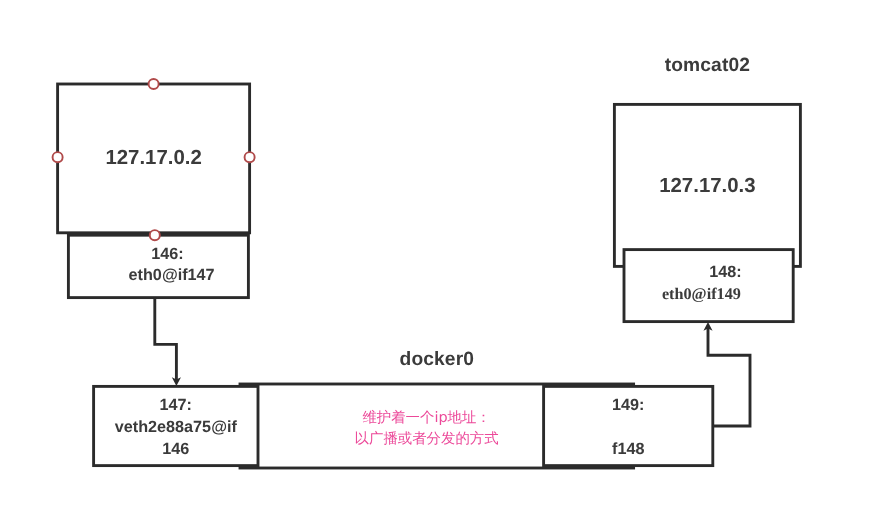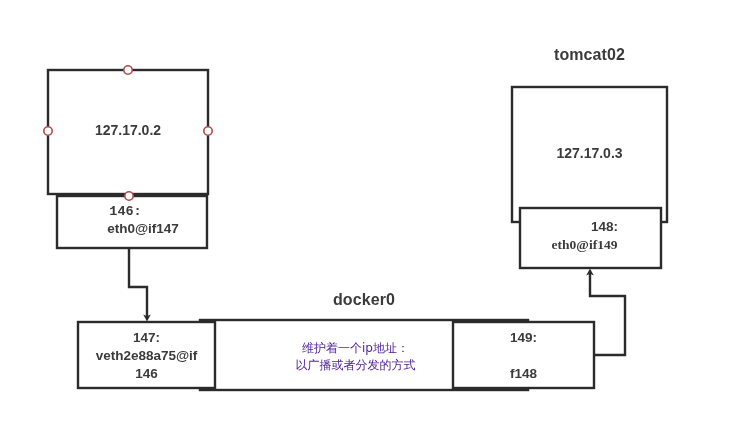--- a/index.html
+++ b/index.html
@@ -36,34 +36,34 @@
     line-height: 1.22;
     white-space: pre;
     color: #3b3b3b;
   }
   .title-lbl {
     font-size: 16px;
     font-weight: bold;
     letter-spacing: 0.1px;
   }
   .ip-lbl {
-    font-size: 14px;
+    font-size: 17px;
     font-weight: bold;
   }
   .iface-lbl {
     font-size: 13.5px;
     font-weight: bold;
     line-height: 1.3;
   }
   .cn-lbl {
     font-size: 12px;
     font-weight: normal;
     line-height: 1.35;
     font-family: "DejaVu Sans", "Liberation Sans", sans-serif;
-    color: #4c1d95;
+    color: #ec4899;
   }
 </style>
 </head>
 <body>
 
 <div id="diagram-root">
 
   <svg class="layer" viewBox="0 0 734 427">
     <defs>
       <marker id="arrowhead" markerWidth="9" markerHeight="9" refX="4.2" refY="4.4" orient="auto" markerUnits="userSpaceOnUse">
@@ -90,21 +90,21 @@
     <path d="M594,355 L625,355 L625,296 L590,296 L590,272" fill="none" stroke="#2b2b2b" stroke-width="2.4" marker-end="url(#arrowhead)"></path>
 
     <circle cx="128" cy="70" r="4.2" fill="#ffffff" stroke="#b04a4a" stroke-width="1.6"></circle>
     <circle cx="48" cy="131" r="4.2" fill="#ffffff" stroke="#b04a4a" stroke-width="1.6"></circle>
     <circle cx="208" cy="131" r="4.2" fill="#ffffff" stroke="#b04a4a" stroke-width="1.6"></circle>
     <circle cx="129" cy="196" r="4.2" fill="#ffffff" stroke="#b04a4a" stroke-width="1.6"></circle>
   </svg>
 
   <div class="lbl ip-lbl" style="left:48px; top:122px; width:160px;">127.17.0.2</div>
 
-  <div class="lbl iface-lbl" style="left:43px; top:203px; width:165px;font-family:Liberation Mono, monospace;">146:</div>
+  <div class="lbl iface-lbl" style="left:57px; top:203px; width:165px;">146:</div>
   <div class="lbl iface-lbl" style="left:57px; top:220px; width:172px;">eth0@if147</div>
 
   <div class="lbl title-lbl" style="left:512px; top:45px; width:155px;">tomcat02</div>
   <div class="lbl ip-lbl" style="left:512px; top:145px; width:155px;">127.17.0.3</div>
 
   <div class="lbl iface-lbl" style="left:520px; top:218px; width:169px;">148:</div>
   <div class="lbl iface-lbl" style="left:520px; top:236px; width:129px;font-family:Liberation Serif, serif;">eth0@if149</div>
 
   <div class="lbl title-lbl" style="left:254px; top:290px; width:220px;">docker0</div>
   <div class="lbl cn-lbl" style="left:268px; top:340px; width:175px;">维护着一个ip地址：</div>

